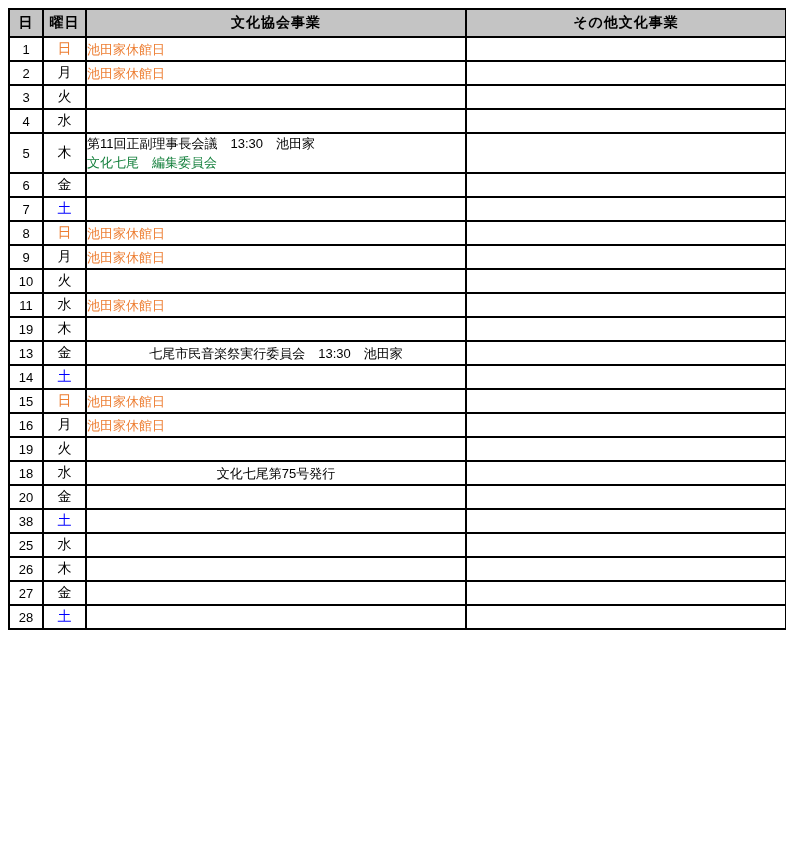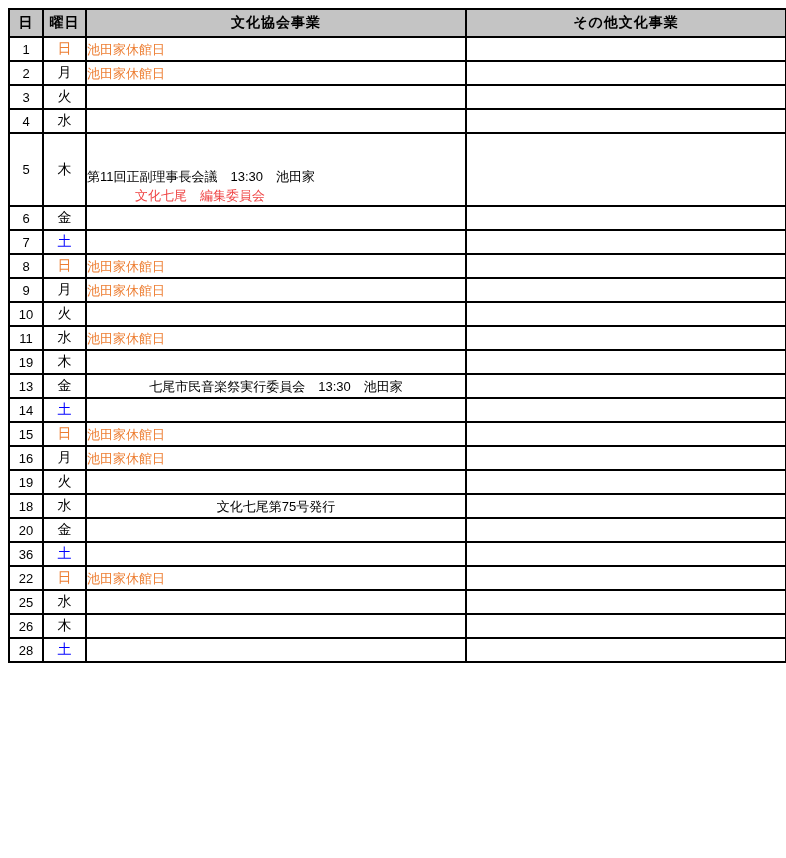--- a/index.html
+++ b/index.html
@@ -104,22 +104,22 @@
         <tr>
           <td class="c-date">4</td>
           <td class="c-week" style="color: rgb(0, 0, 0);">水</td>
           <td class="c-assoc"></td>
           <td class="c-other"></td>
         </tr>
         <tr>
           <td class="c-date">5</td>
           <td class="c-week" style="color: rgb(0, 0, 0);">木</td>
           <td class="c-assoc">
-            <div class="event-line" style="color: rgb(0, 0, 0); margin-top: 33px;">第11回正副理事長会議　13:30　池田家</div>
-            <div class="event-line" style="color: #ef4444; padding-left: 48px;">文化七尾　編集委員会</div>
+            <div class="event-line" style="color: rgb(0, 0, 0);">第11回正副理事長会議　13:30　池田家</div>
+            <div class="event-line" style="color: #15803d;">文化七尾　編集委員会</div>
           </td>
           <td class="c-other"></td>
         </tr>
         <tr>
           <td class="c-date">6</td>
           <td class="c-week" style="color: rgb(0, 0, 0);">金</td>
           <td class="c-assoc"></td>
           <td class="c-other"></td>
         </tr>
         <tr>
@@ -208,42 +208,40 @@
           </td>
           <td class="c-other"></td>
         </tr>
         <tr>
           <td class="c-date">20</td>
           <td class="c-week" style="color: rgb(0, 0, 0);">金</td>
           <td class="c-assoc"></td>
           <td class="c-other"></td>
         </tr>
         <tr>
-          <td class="c-date">36</td>
-          <td class="c-week" style="color: rgb(0, 0, 255);">土</td>
-          <td class="c-assoc"></td>
-          <td class="c-other"></td>
-        </tr>
-        <tr>
-          <td class="c-date">22</td>
-          <td class="c-week" style="color: rgb(237, 125, 49);">日</td>
-          <td class="c-assoc">
-            <div class="event-line" style="color: rgb(237, 125, 49);">池田家休館日</div>
-          </td>
+          <td class="c-date">38</td>
+          <td class="c-week" style="color: rgb(0, 0, 255);">土</td>
+          <td class="c-assoc"></td>
           <td class="c-other"></td>
         </tr>
         <tr>
           <td class="c-date">25</td>
           <td class="c-week" style="color: rgb(0, 0, 0);">水</td>
           <td class="c-assoc"></td>
           <td class="c-other"></td>
         </tr>
         <tr>
           <td class="c-date">26</td>
           <td class="c-week" style="color: rgb(0, 0, 0);">木</td>
+          <td class="c-assoc"></td>
+          <td class="c-other"></td>
+        </tr>
+        <tr>
+          <td class="c-date">27</td>
+          <td class="c-week" style="color: rgb(0, 0, 0);">金</td>
           <td class="c-assoc"></td>
           <td class="c-other"></td>
         </tr>
         <tr>
           <td class="c-date">28</td>
           <td class="c-week" style="color: rgb(0, 0, 255);">土</td>
           <td class="c-assoc"></td>
           <td class="c-other"></td>
         </tr>
       </tbody>

